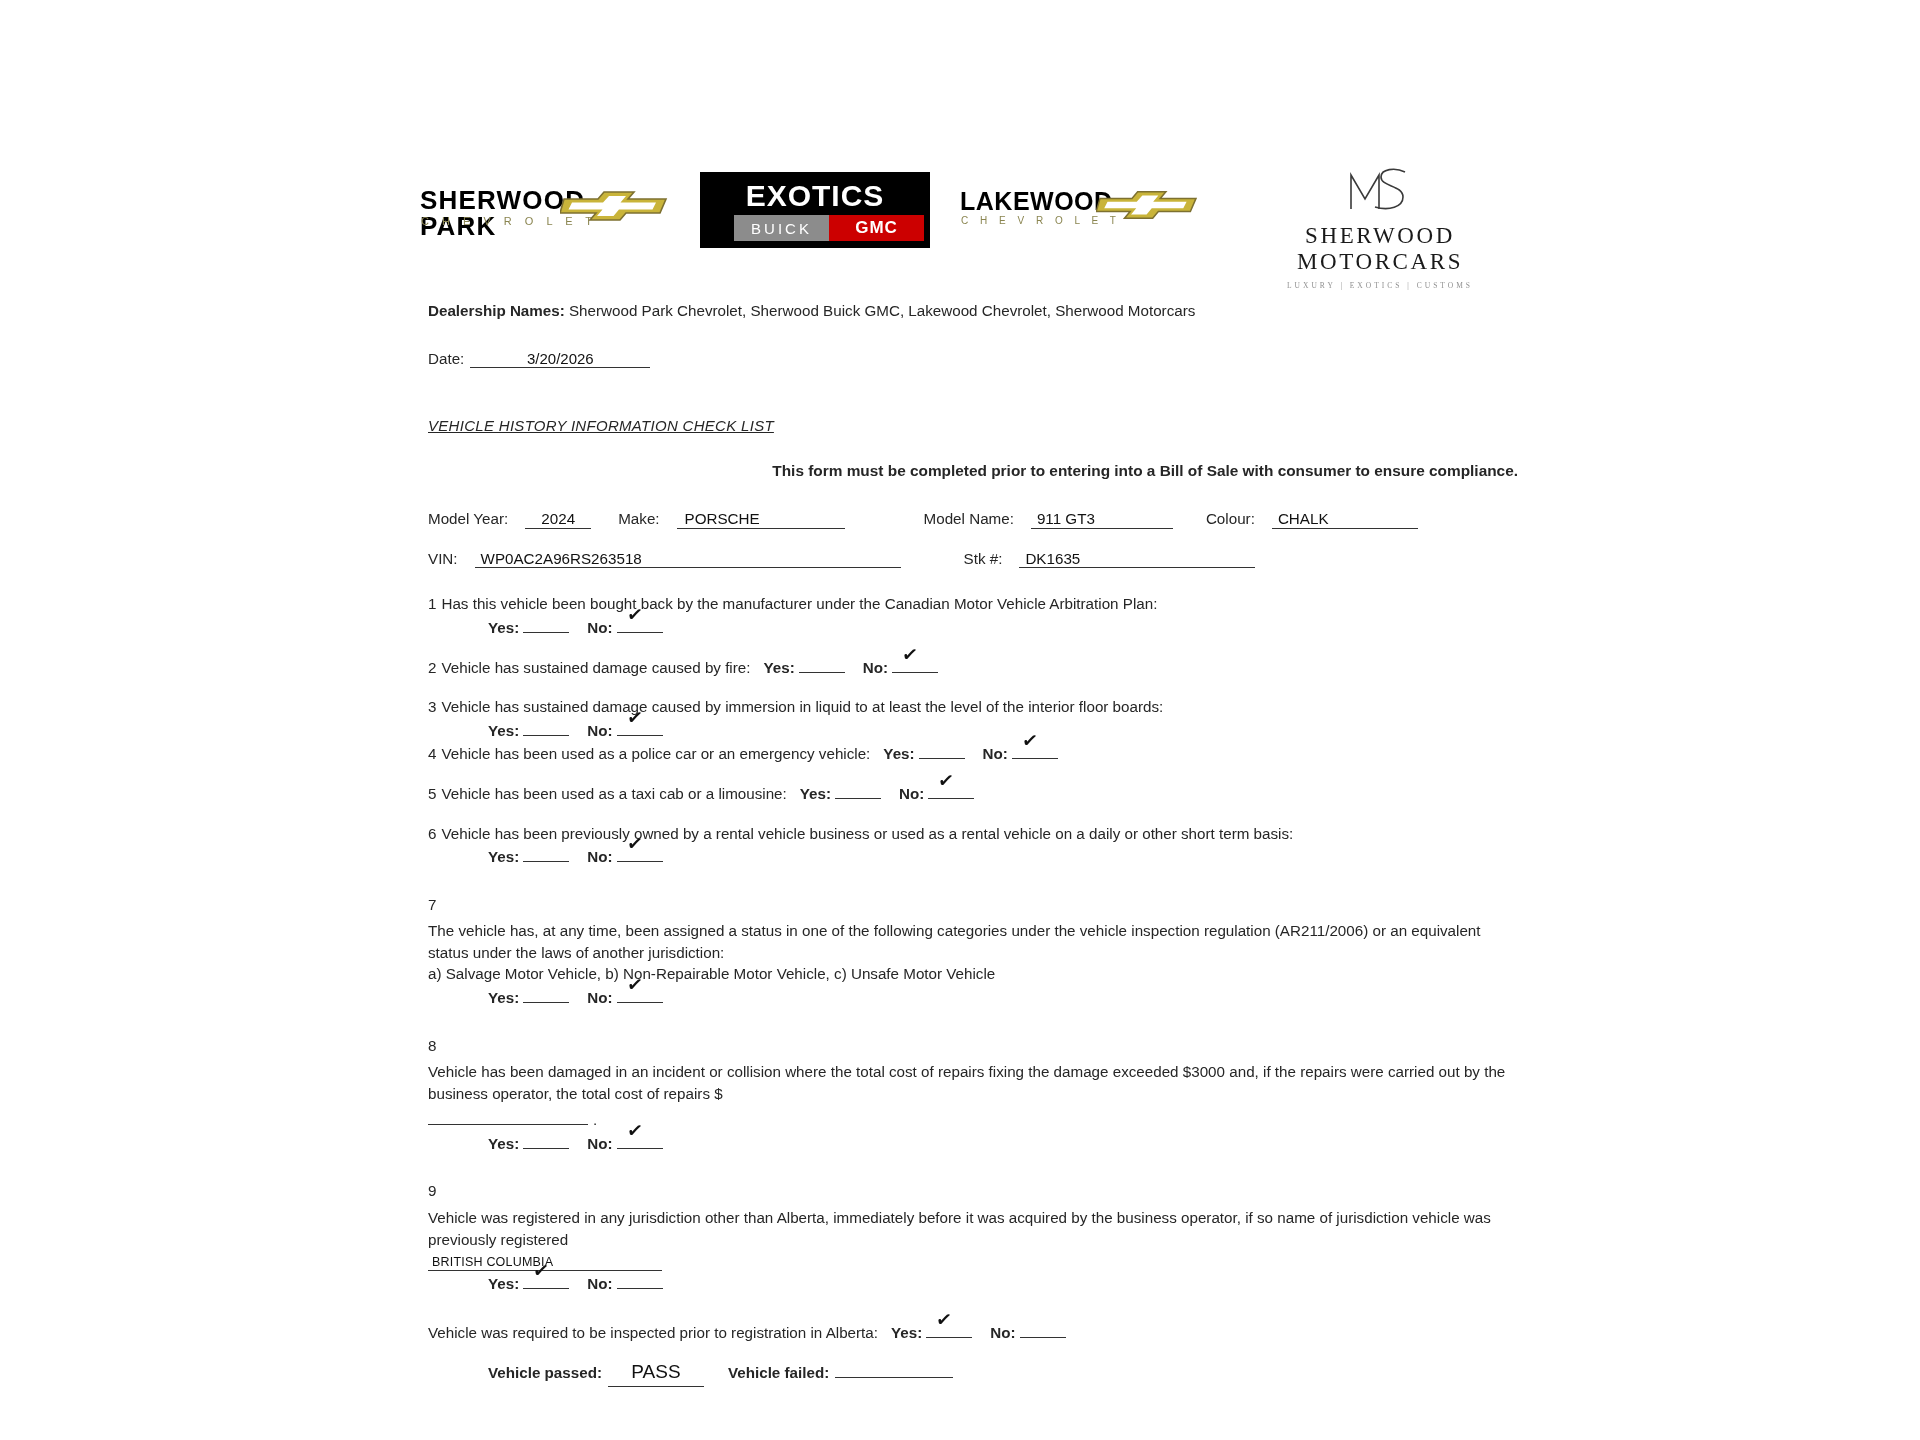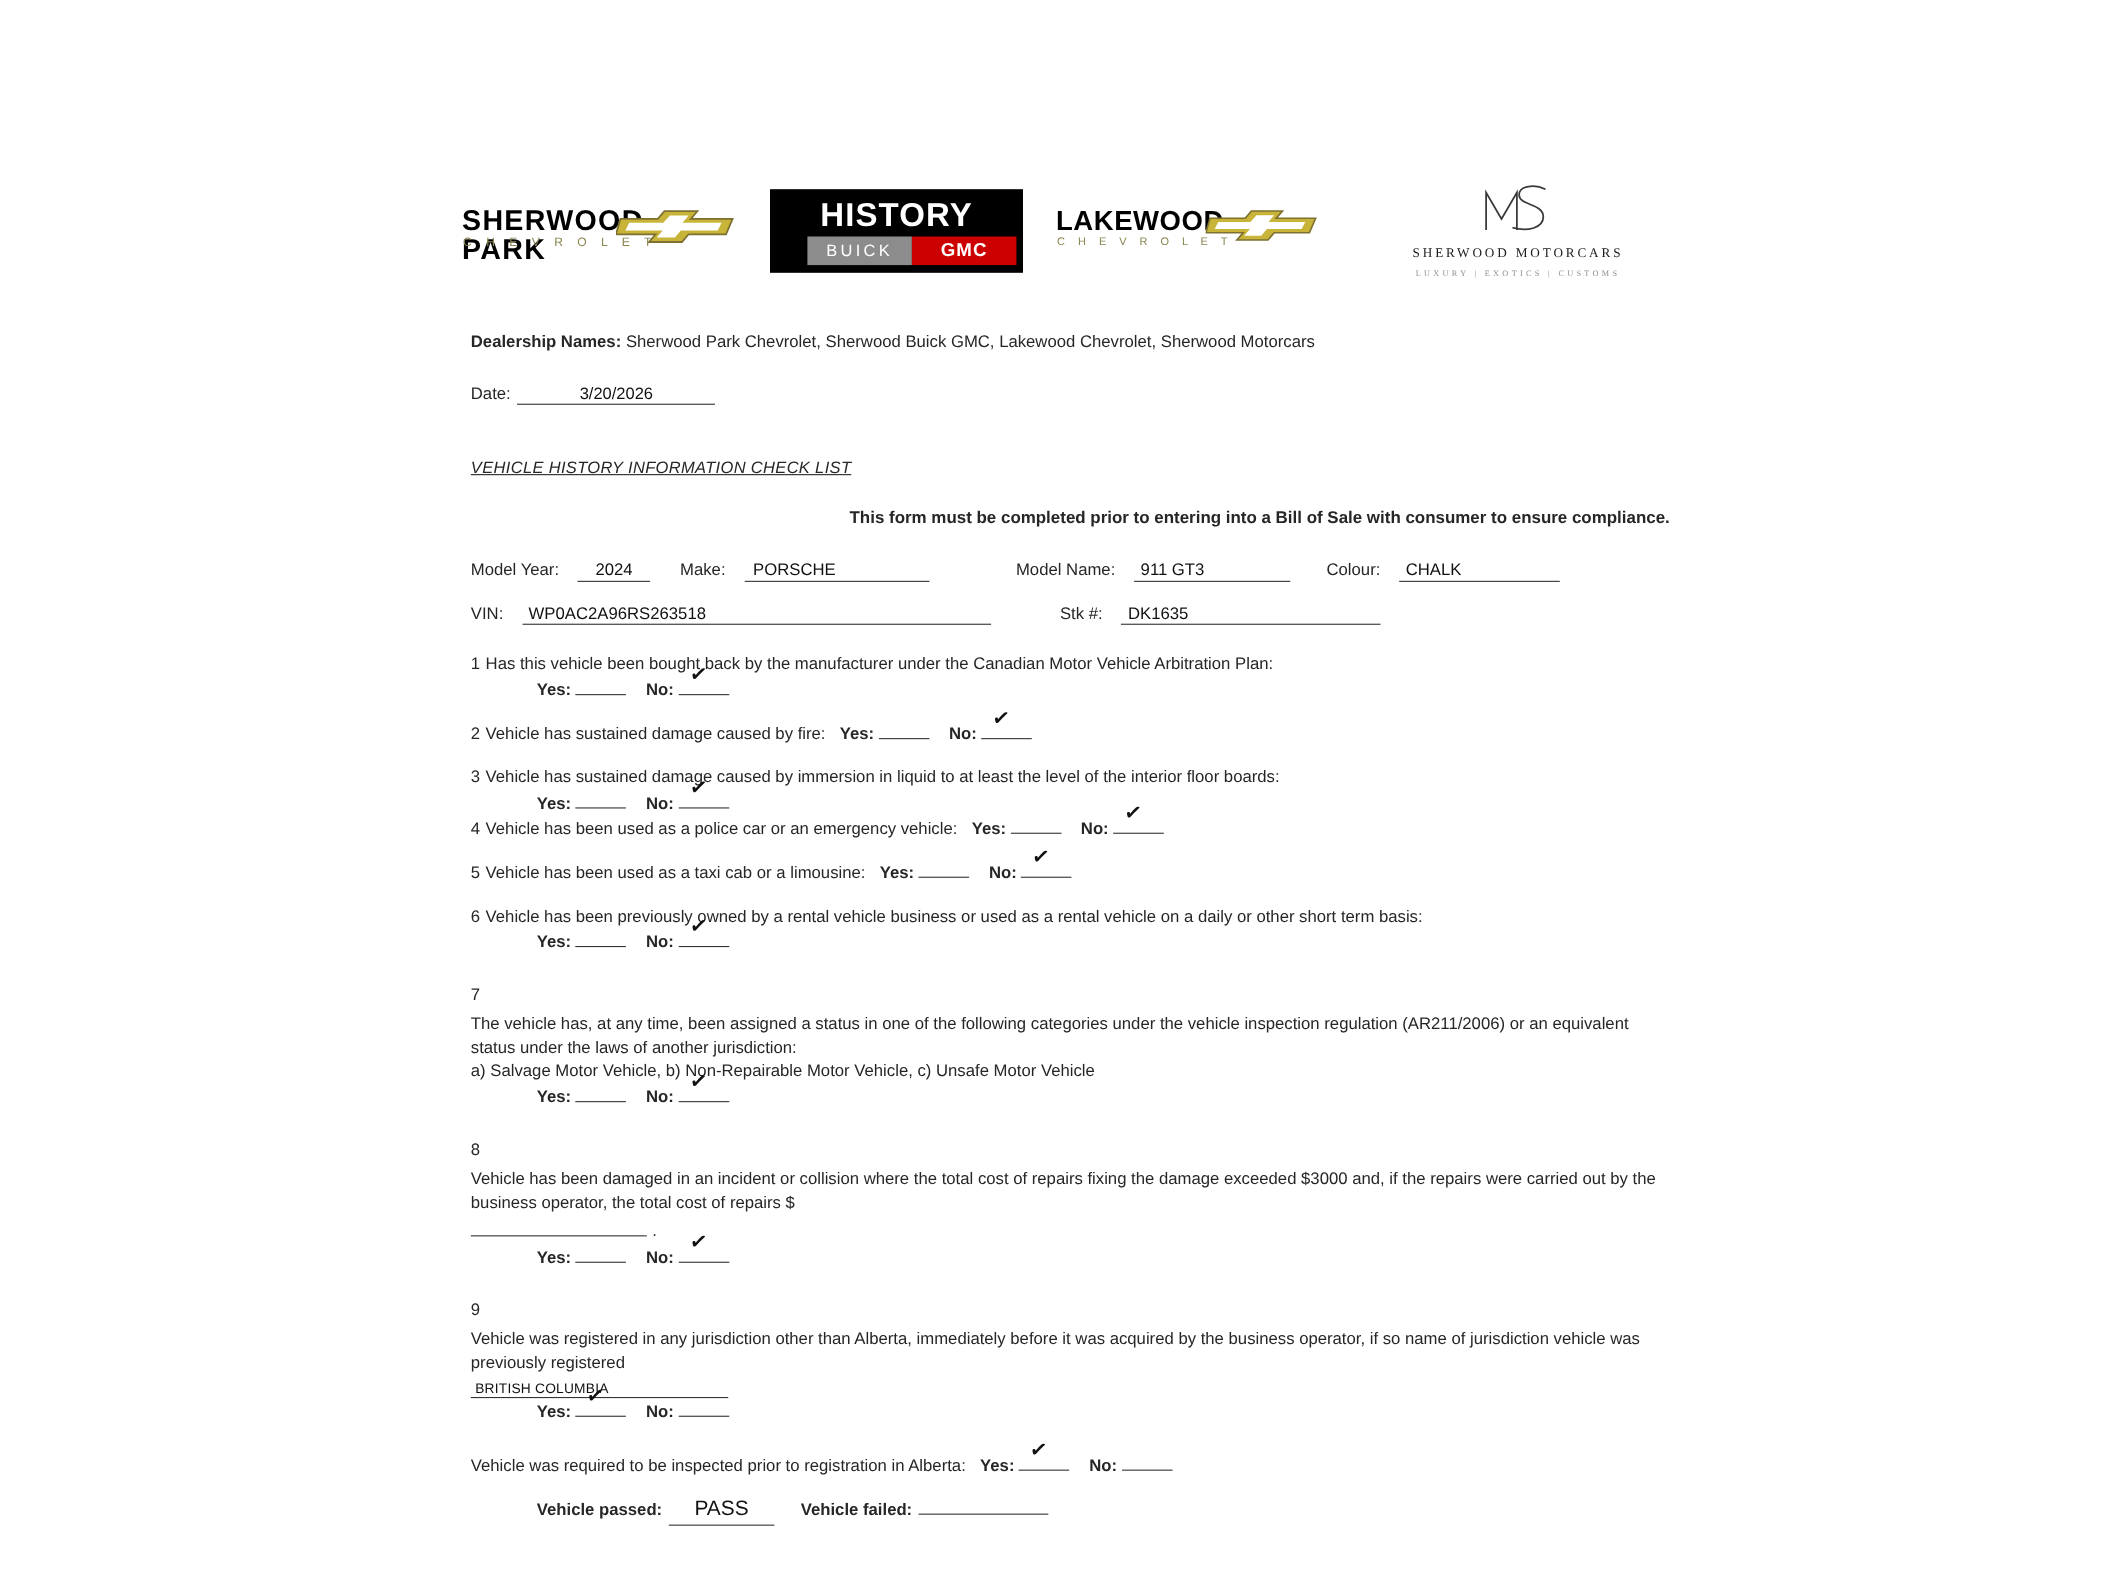--- a/index.html
+++ b/index.html
@@ -145,21 +145,21 @@
 
   
   .logo-smc {
     width: 300px;
     height: 86px;
     position: relative;
     text-align: center;
   }
   .logo-smc .name {
     font-family: "Liberation Serif", serif;
-    font-size: 12px;
+    font-size: 23px;
     letter-spacing: 2.6px;
     color: #1a1a1a;
     margin-top: 12px;
   }
   .logo-smc .tag {
     font-family: "Liberation Serif", serif;
     font-size: 7.5px;
     letter-spacing: 3px;
     color: #8f8f8f;
     margin-top: 6px;
@@ -296,21 +296,21 @@
       <div class="logo-spc">
         <div class="l1">SHERWOOD PARK</div>
         <div class="l2">C H E V R O L E T</div>
         <svg class="bowtie" viewBox="0 0 110 34">
           <path d="M4 10 L38 10 L44 3 L74 3 L68 10 L106 10 L100 24 L66 24 L60 31 L30 31 L36 24 L0 24 Z" fill="#c9b43a" stroke="#7d7030" stroke-width="1.6"></path>
           <path d="M12 13.5 L43 13.5 L49 7 L66 7 L60.5 13.5 L96 13.5 L92.5 20.5 L59 20.5 L53.5 27 L37 27 L42.5 20.5 L8.5 20.5 Z" fill="#ffffff" stroke="none"></path>
         </svg>
       </div>
 
       <div class="logo-sbg">
-        <div class="top">HISTORY</div>
+        <div class="top">EXOTICS</div>
         <div class="bot">
           <div class="buick">BUICK</div>
           <div class="gmc">GMC</div>
         </div>
       </div>
 
       <div class="logo-lkw">
         <div class="l1">LAKEWOOD</div>
         <div class="l2">C H E V R O L E T</div>
         <svg class="bowtie" viewBox="0 0 110 34">

